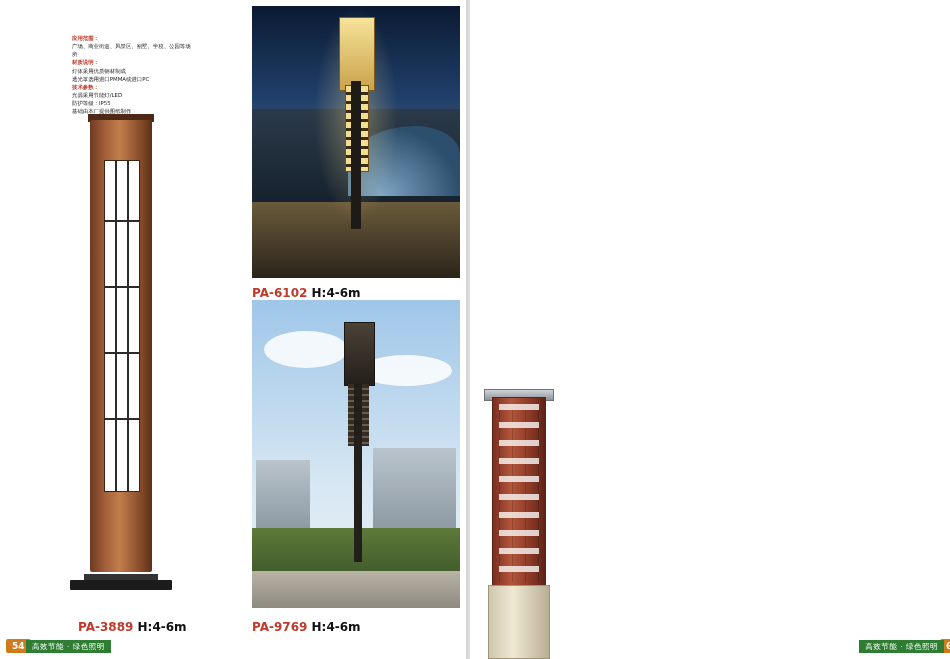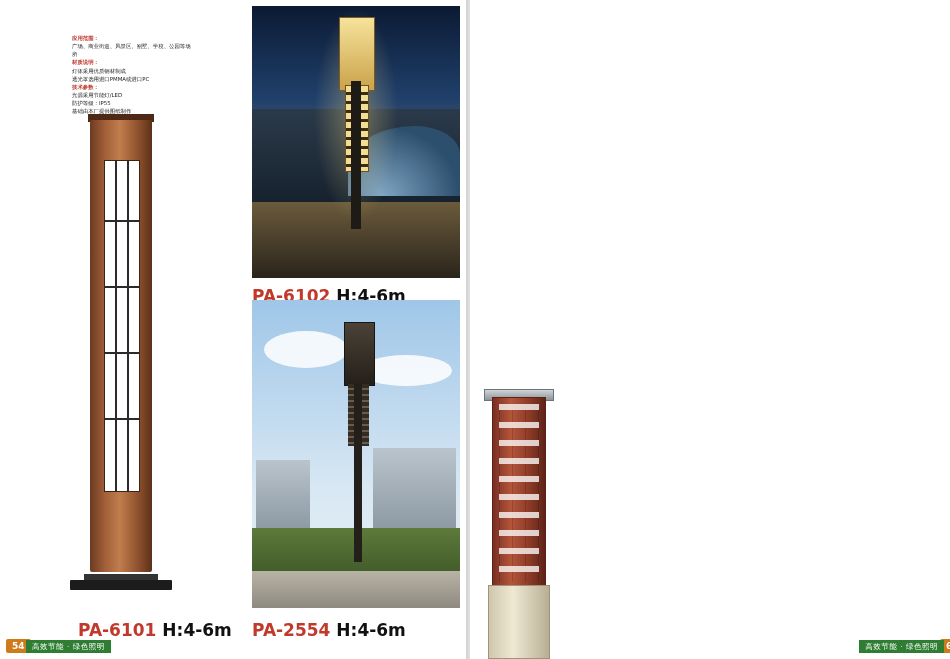--- a/index.html
+++ b/index.html
@@ -2,21 +2,21 @@
 <html><head>
 <meta charset="utf-8">
 <style>
   html,body{margin:0;padding:0;background:#ffffff;}
   body{width:950px;height:659px;position:relative;overflow:hidden;font-family:"DejaVu Sans","Liberation Sans",sans-serif;}
 
   .page{position:absolute;left:0;top:0;width:950px;height:659px;background:#fdfdfd;}
 
   
   .abs{position:absolute;}
-  .cap{font-size:17px;color:#c0392b;font-weight:bold;letter-spacing:0px;white-space:nowrap;}
+  .cap{font-size:12px;color:#c0392b;font-weight:bold;letter-spacing:0px;white-space:nowrap;}
   .photo{position:absolute;overflow:hidden;border:0;}
   .spec{position:absolute;font-size:5.4px;line-height:1.5;color:#222;white-space:pre-line;}
   .spec .hd{color:#c0392b;font-weight:bold;}
 
   
   .sky1{position:absolute;left:0;top:0;right:0;height:62%;background:linear-gradient(#0b1a33,#20406b 55%,#6a6a55);}
   .ground1{position:absolute;left:0;bottom:0;right:0;height:38%;background:linear-gradient(#5d5138,#2a2620);}
 
   
   .leftpage{position:absolute;left:0;top:0;width:470px;height:659px;background:#ffffff;}
@@ -115,21 +115,21 @@
           <i style="top:38%"></i>
           <i style="top:58%"></i>
           <i style="top:78%"></i>
         <b style="left:30%"></b>
           <b style="left:64%"></b>
       </div>
       <div class="l61-base2"></div>
       <div class="l61-base"></div>
     </div>
     <div class="cap abs" style="left:78px;top:620px;">
-      <span><span style="color:#c0392b">PA-6101</span> <span style="color:#111">H:4-6m</span></span>
+      <span><span style="color:#c0392b">PA-3889</span> <span style="color:#111">H:4-6m</span></span>
     </div>
 
     <div class="photo p6102">
       <div class="sky1"></div>
       <div class="ground1"></div>
       <div class="bld"></div>
       <div class="dome"></div>
       <div class="road"></div>
       <div class="glow"></div>
       <div class="lamp">
@@ -150,21 +150,21 @@
       <div class="bld" style="left:58%;width:40%;height:26%;"></div>
       <div class="grass"></div>
       <div class="plaza"></div>
       <div class="lamp">
         <div class="head"></div>
         <div class="bars"></div>
         <div class="pole"></div>
       </div>
     </div>
     <div class="cap abs" style="left:252px;top:620px;">
-      <span><span style="color:#c0392b">PA-2554</span> <span style="color:#111">H:4-6m</span></span>
+      <span><span style="color:#c0392b">PA-9769</span> <span style="color:#111">H:4-6m</span></span>
     </div>
 
     <div class="pgnum" style="left:6px;">
       <span>54</span>
     </div>
     <div class="footbar" style="left:26px;">
       <span>高效节能 · 绿色照明</span>
     </div>
   </div>
 

